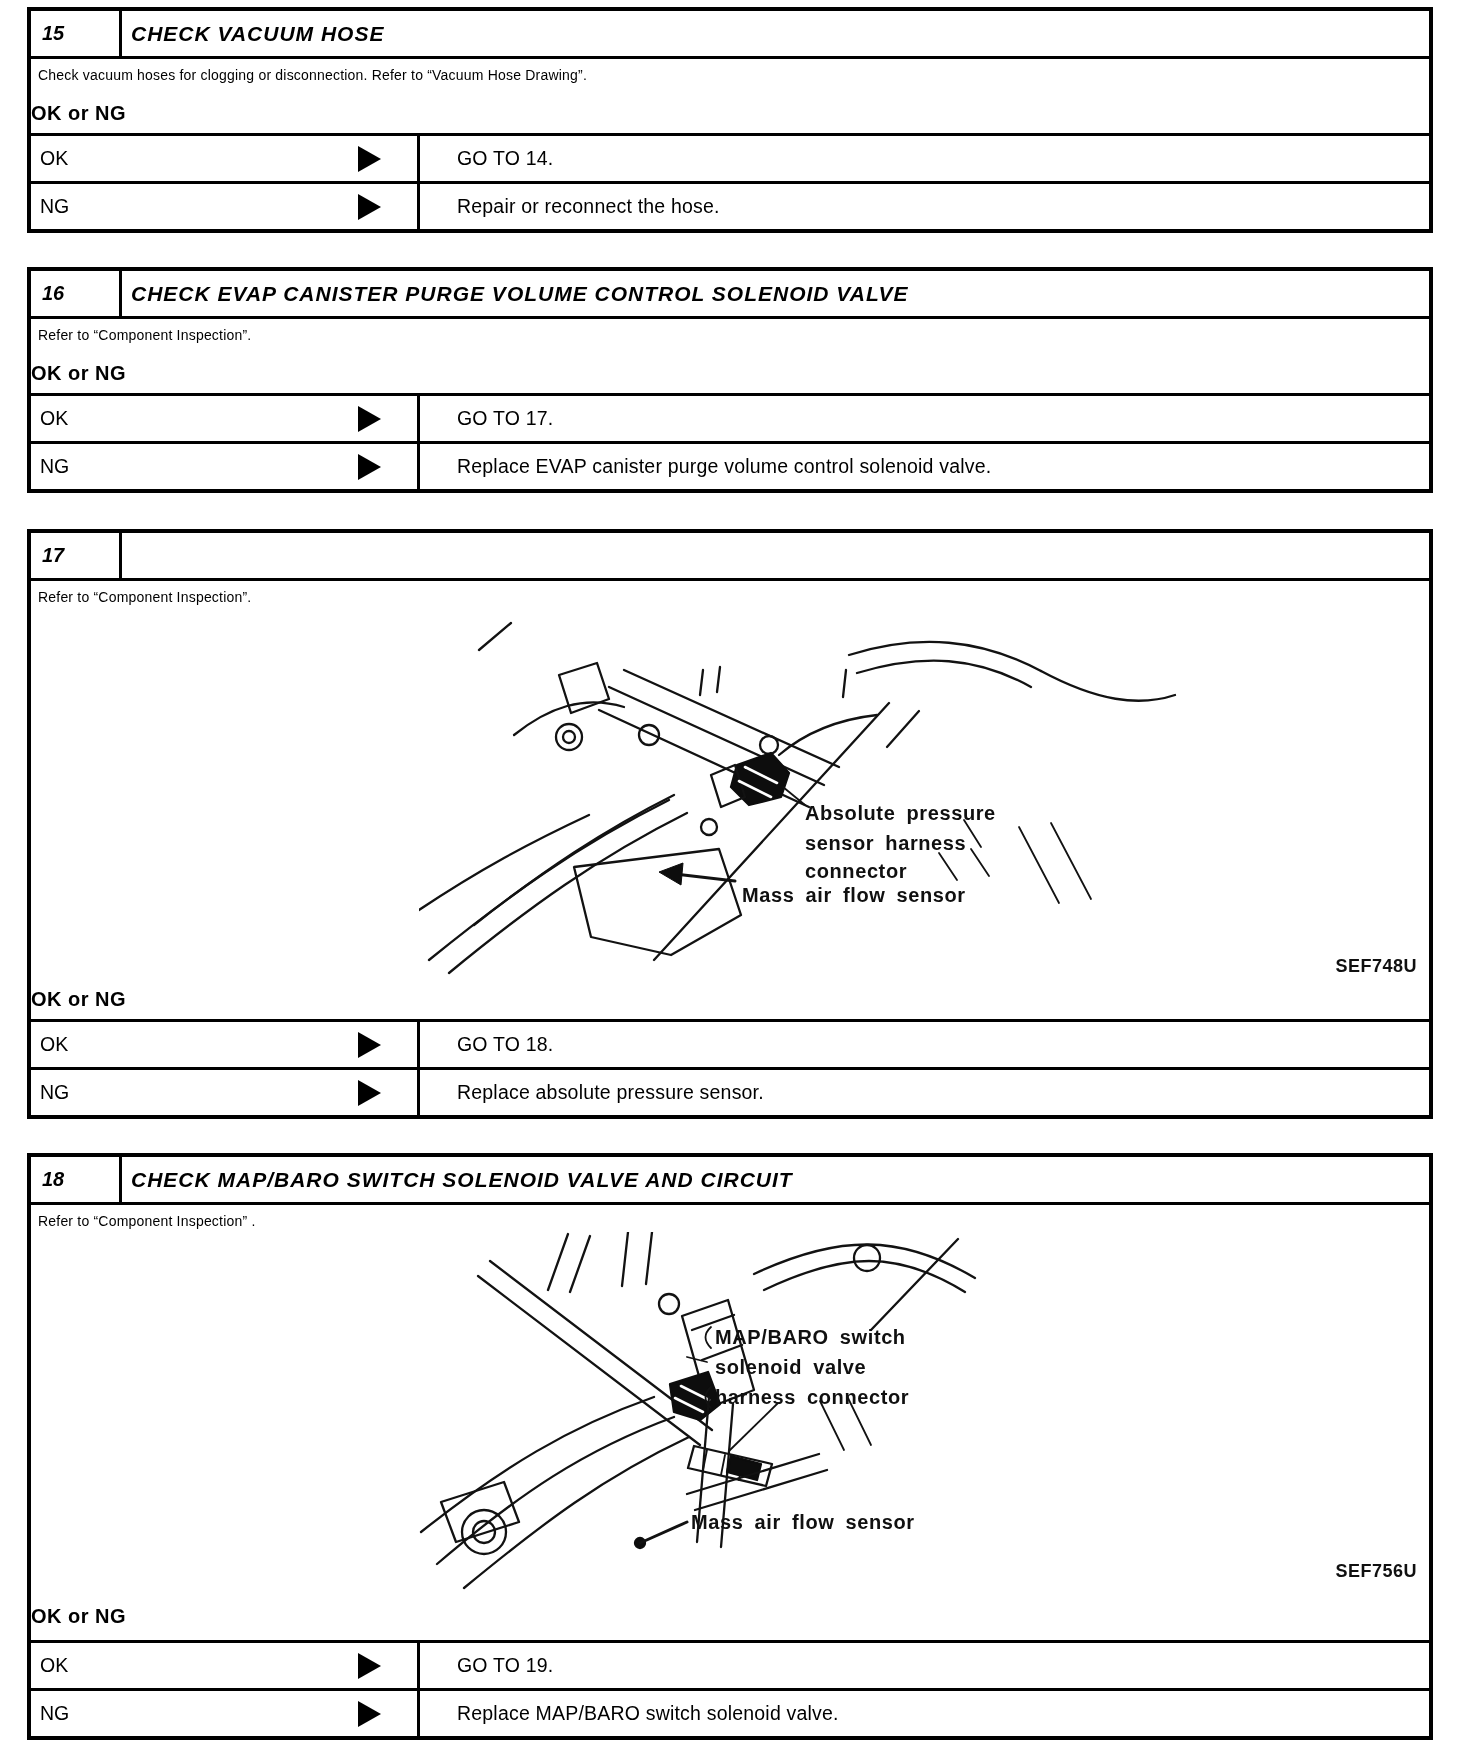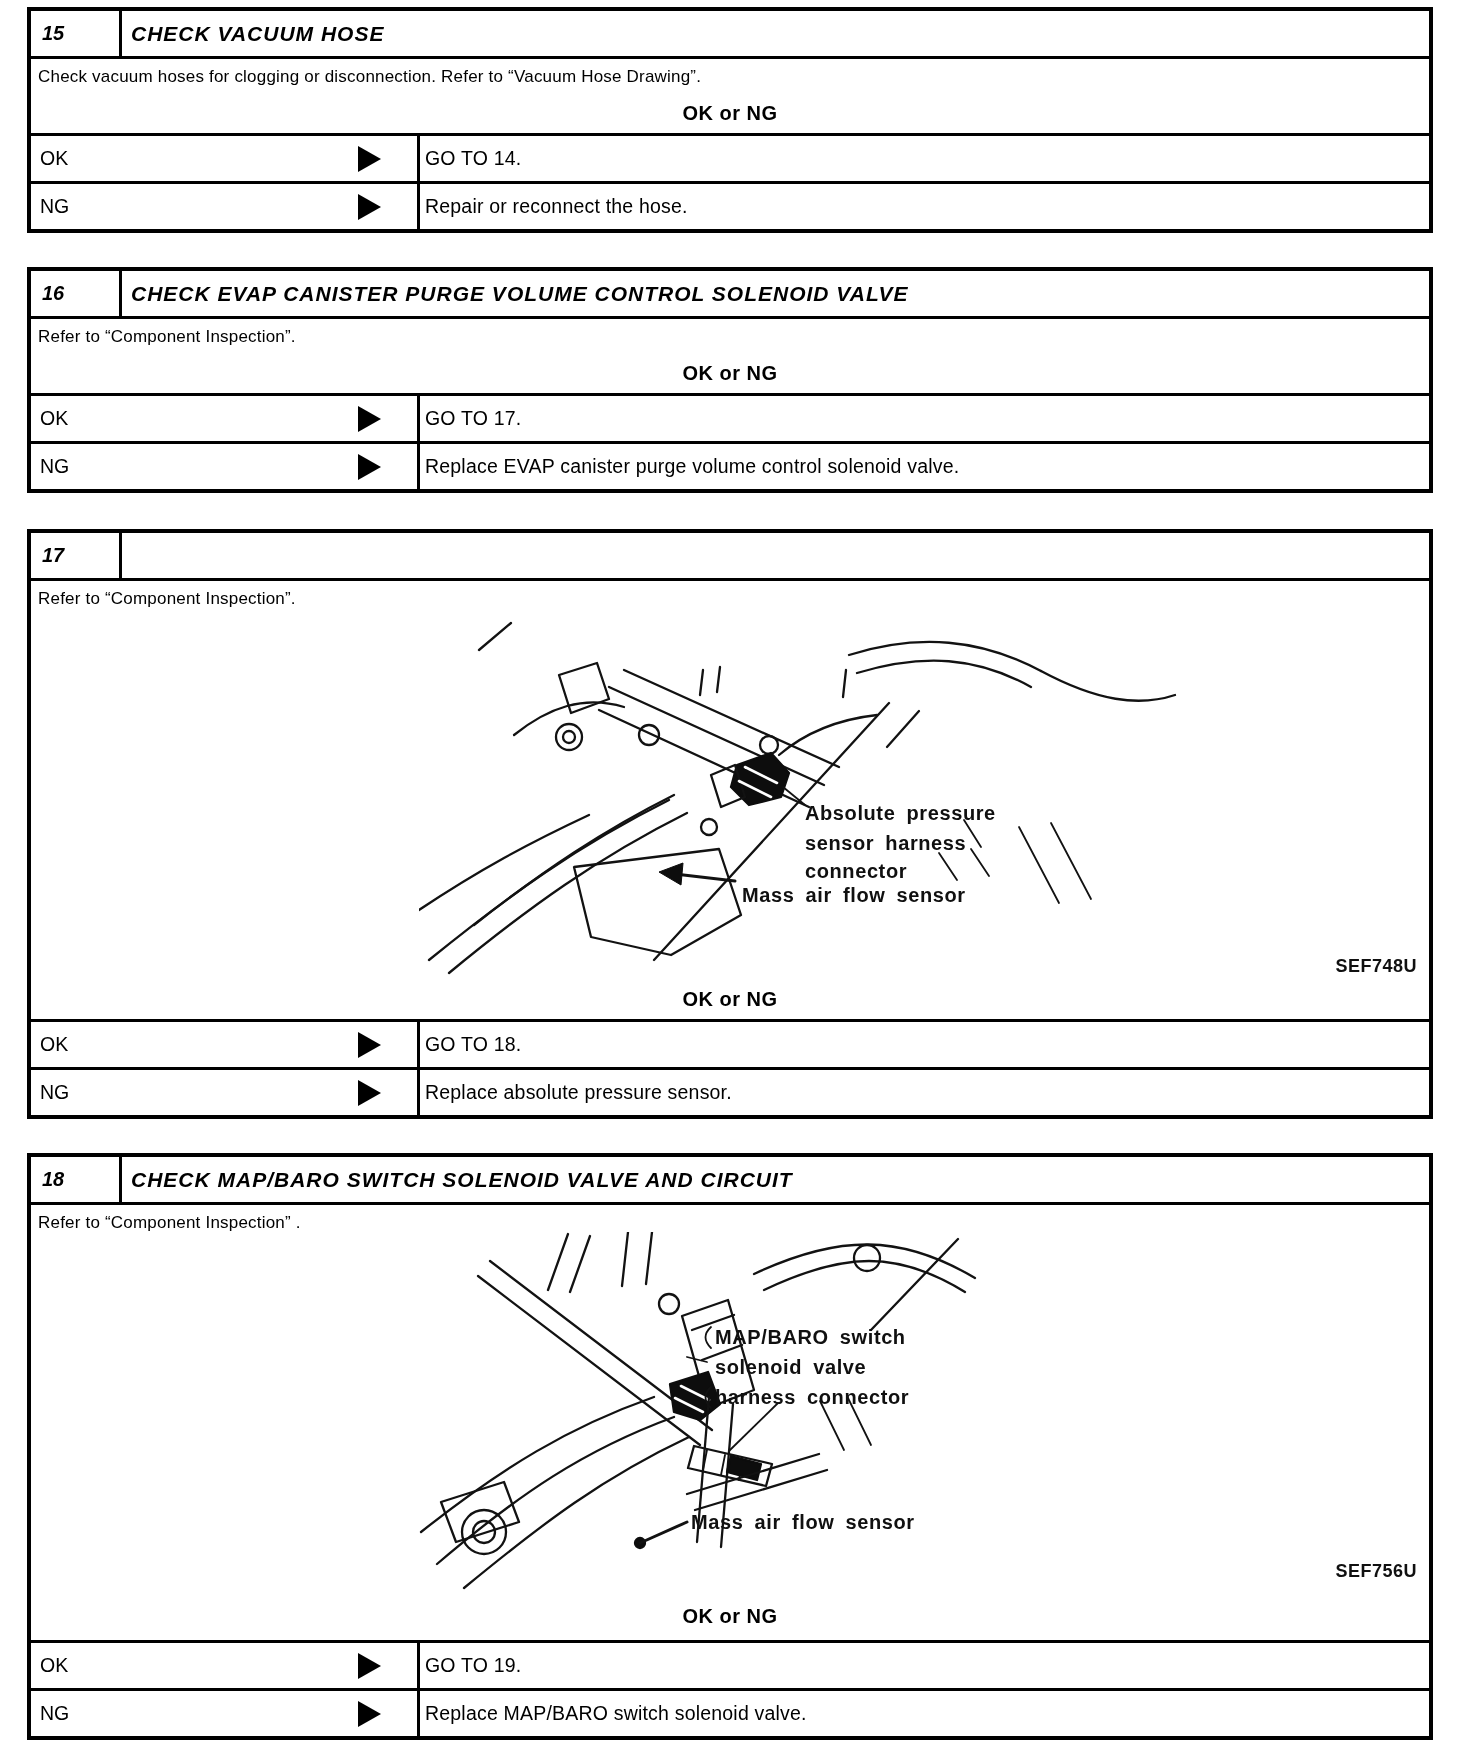--- a/index.html
+++ b/index.html
@@ -6,25 +6,25 @@
   .page{position:relative;width:1472px;height:1756px;background:#ffffff;
         font-family:"Liberation Sans",sans-serif;color:#000;overflow:hidden;}
   .qa-table{position:absolute;left:27px;width:1406px;border:4px solid #000;
             box-sizing:border-box;display:flex;flex-direction:column;background:#fff;}
   .qa-header{height:45px;border-bottom:3px solid #000;display:flex;flex:none;font-style:italic;}
   .qa-num{width:77px;border-right:3px solid #000;display:flex;align-items:center;
           padding-left:11px;font-weight:bold;font-size:20px;box-sizing:content-box;}
   .qa-title{flex:1;display:flex;align-items:center;padding-left:9px;
             font-weight:bold;font-size:21px;letter-spacing:1px;white-space:nowrap;}
   .qa-body{position:relative;flex:1;overflow:hidden;}
-  .qa-desc{position:absolute;top:8px;left:7px;right:12px;font-size:17px;letter-spacing:.2px;}
-  .qa-decision{position:absolute;left:0;right:0;bottom:8px;text-align:center;
+  .qa-desc{position:absolute;top:8px;left:7px;right:12px;font-size:14px;letter-spacing:.2px;}
+  .qa-decision{position:absolute;left:0;right:0;bottom:8px;
                font-weight:bold;font-size:20px;letter-spacing:.5px;}
   .qa-decision.low{bottom:12px;}
-  .qa-row{height:45px;flex:none;border-top:3px solid #000;display:flex;}
+  .qa-row{height:45px;flex:none;border-top:3px solid #000;display:flex;gap:32px;}
   .qa-result{width:377px;flex:none;border-right:3px solid #000;position:relative;
              display:flex;align-items:center;padding-left:9px;font-size:19.5px;box-sizing:content-box;}
   .qa-arrow{position:absolute;right:36px;top:50%;transform:translateY(-50%);
             width:0;height:0;border-top:13px solid transparent;border-bottom:13px solid transparent;
             border-left:23px solid #000;}
   .qa-action{flex:1;display:flex;align-items:center;padding-left:5px;font-size:19.5px;letter-spacing:.2px;}
   .fig{position:absolute;right:0;width:1010px;}
   .fig svg{display:block;width:100%;height:100%;}
   .fig path,.fig circle,.fig polyline{fill:none;stroke:#121212;stroke-width:2.3;
       stroke-linecap:round;stroke-linejoin:round;}

